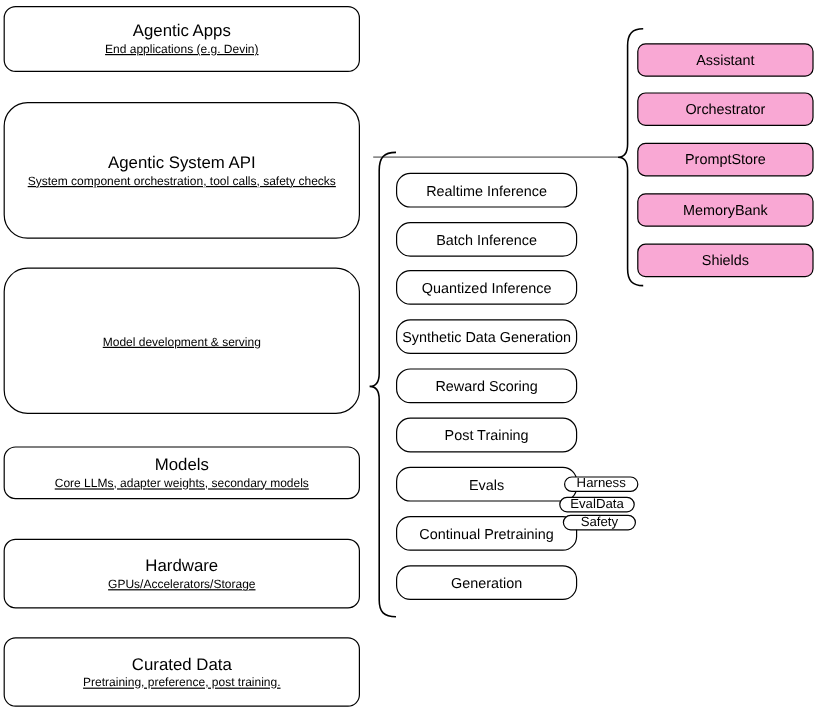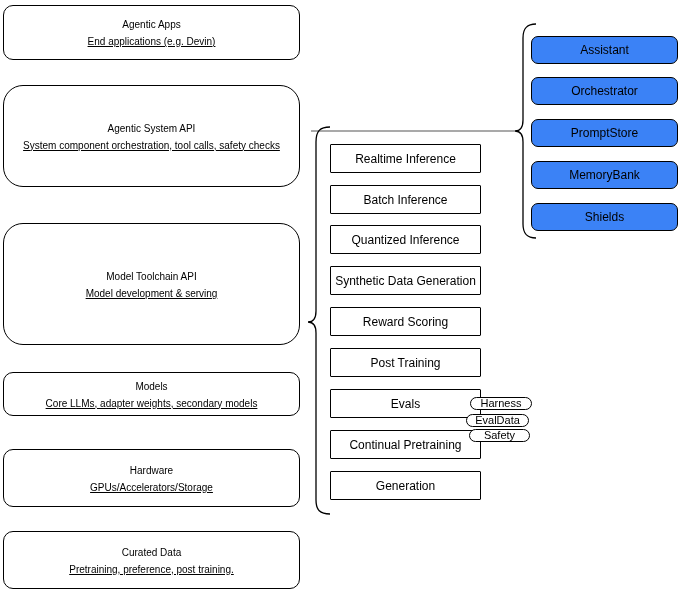--- a/index.html
+++ b/index.html
@@ -19,46 +19,46 @@
     width: 297px;
     box-sizing: border-box;
     border: 1px solid #000000;
     background: #ffffff;
     display: flex;
     flex-direction: column;
     align-items: center;
     justify-content: center;
     text-align: center;
   }
-  .lbox .title { font-size: 10px; line-height: 16px; white-space: nowrap; }
+  .lbox .title { font-size: 14px; line-height: 16px; white-space: nowrap; }
   .lbox .sub   { font-size: 10px; line-height: 13px; margin-top: 2px; white-space: nowrap; text-decoration: underline; }
   .mbox {
     position: absolute;
     left: 330px;
     width: 151px;
     height: 29px;
     box-sizing: border-box;
     border: 1px solid #000000;
-    border-radius: 1px;
+    border-radius: 12px;
     background: #ffffff;
     display: flex;
     align-items: center;
     justify-content: center;
     font-size: 12px;
     white-space: nowrap;
   }
   .rbox {
     position: absolute;
     left: 531px;
     width: 147px;
     height: 28px;
     box-sizing: border-box;
     border: 1px solid #000000;
     border-radius: 7px;
-    background: #3b82f6;
+    background: #f9a8d4;
     display: flex;
     align-items: center;
     justify-content: center;
     font-size: 12px;
     white-space: nowrap;
   }
   .pill {
     position: absolute;
     height: 13px;
     box-sizing: border-box;
@@ -85,26 +85,25 @@
   <svg class="layer" viewBox="0 0 682 591">
     <path d="M 311 131 L 515 131" stroke="#8c8c8c" stroke-width="1.5" fill="none"></path>
     <path d="M 330 127 C 320 127 316 131 316 142 L 316 311 C 316 318 314 322 308 322 C 314 322 316 326 316 333 L 316 500 C 316 510 320 514 330 514" stroke="#000000" stroke-width="1.3" fill="none"></path>
     <path d="M 536 24 C 527 24 523 28 523 38 L 523 120 C 523 127 521 131 515 131 C 521 131 523 135 523 142 L 523 224 C 523 234 527 238 536 238" stroke="#000000" stroke-width="1.3" fill="none"></path>
   </svg>
 
   <div class="lbox" style="top:5px; height:55px; border-radius:10px">
     <div class="title">Agentic Apps</div>
     <div class="sub">End applications (e.g. Devin)</div>
   </div>
-  <div class="lbox" style="top:85px; height:102px; border-radius:20px">
+  <div class="lbox" style="top:85px; height:114px; border-radius:20px">
     <div class="title">Agentic System API</div>
     <div class="sub">System component orchestration, tool calls, safety checks</div>
   </div>
   <div class="lbox" style="top:223px; height:122px; border-radius:20px">
-    <div class="title">Model Toolchain API</div>
     <div class="sub">Model development &amp; serving</div>
   </div>
   <div class="lbox" style="top:372px; height:44px; border-radius:10px">
     <div class="title">Models</div>
     <div class="sub">Core LLMs, adapter weights, secondary models</div>
   </div>
   <div class="lbox" style="top:449px; height:58px; border-radius:10px">
     <div class="title">Hardware</div>
     <div class="sub">GPUs/Accelerators/Storage</div>
   </div>

